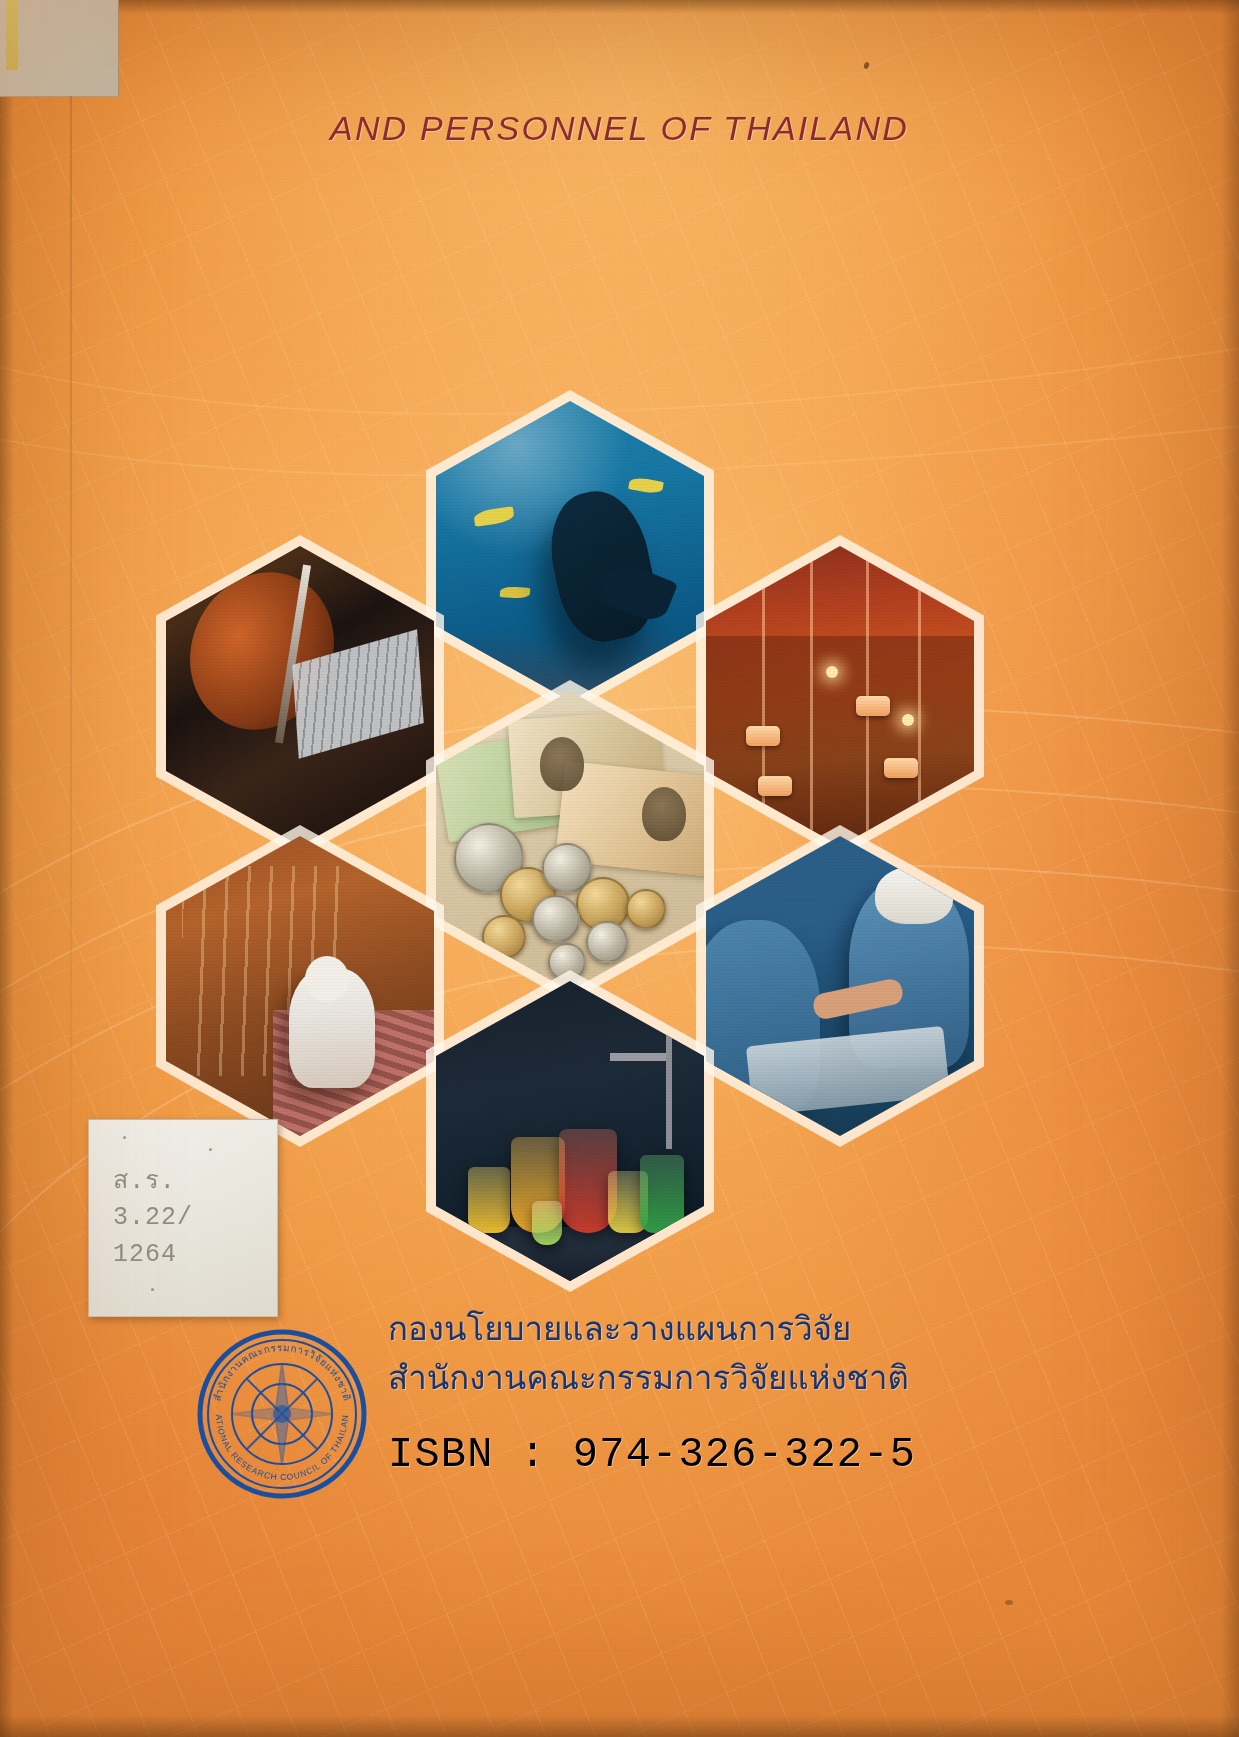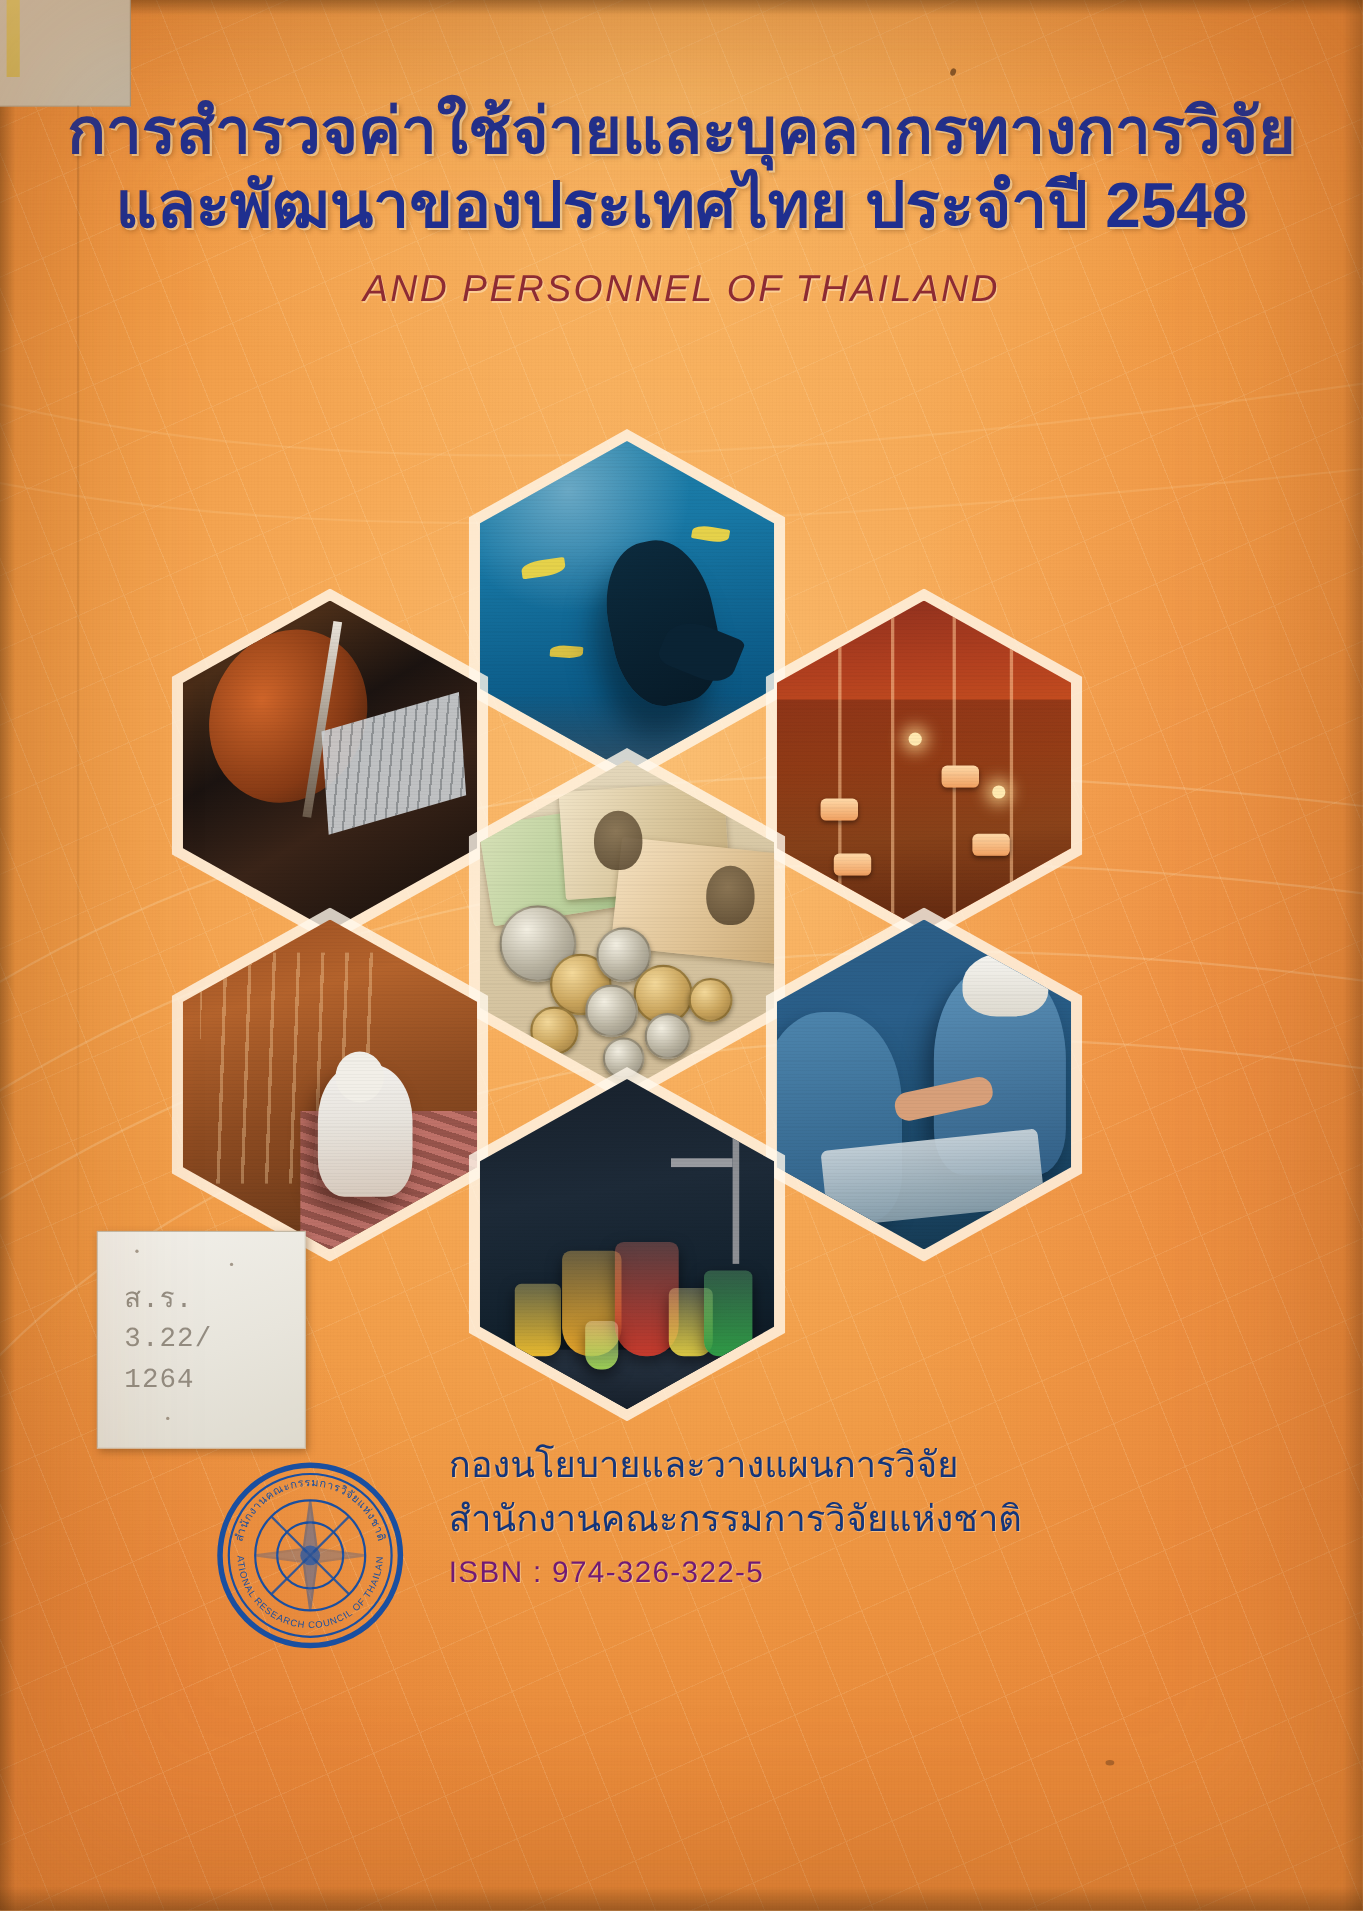--- a/index.html
+++ b/index.html
@@ -466,40 +466,41 @@
     left: 196px;
     top: 1328px;
     width: 172px;
     height: 172px;
   }
   .seal svg { display: block; }
 
   
   .footer {
     position: absolute;
-    left: 408px;
+    left: 388px;
     top: 1308px;
     color: #123a7a;
     text-shadow: 1px 1px 0 rgba(255,230,190,0.5);
+    font-family: Liberation Mono, monospace;
   }
   .footer .org1 {
     font-size: 33px;
     line-height: 1.48;
     color: #14357a;
   }
   .footer .org2 {
     font-size: 33px;
     line-height: 1.48;
     color: #14357a;
   }
   .footer .isbn {
-    margin-top: 8px;
-    font-size: 27px;
+    margin-top: 25px;
+    font-size: 42px;
     letter-spacing: 1.2px;
-    color: #701a75;
+    color: #000000;
   }
 
   .dot-mark {
     position: absolute;
     left: 864px; top: 62px;
     width: 5px; height: 7px;
     background: rgba(60,35,15,0.6);
     border-radius: 50%;
     transform: rotate(20deg);
   }
@@ -538,24 +539,20 @@
   <div class="edge-strip-top"></div>
   <div class="edge-strip-left"></div>
   <div class="edge-strip-right"></div>
   <div class="edge-strip-bottom"></div>
   <div class="edge-top-left"></div>
   <div class="spine-crease"></div>
   <div class="dot-mark"></div>
   <div class="dot-mark2"></div>
 
   <div class="title-block">
-    <div class="thai-title">
-      <span>การสำรวจค่าใช้จ่ายและบุคลากรทางการวิจัย</span>
-      <span class="line2">และพัฒนาของประเทศไทย ประจำปี 2548</span>
-    </div>
     <div class="eng-title">
       <span class="line2">AND PERSONNEL OF THAILAND</span>
     </div>
   </div>
 
   <div class="hex-cluster">
 
     <div class="hex-outer" style="left:276px; top:0px;">
       <div class="hex-inner-wrap">
         <div class="hex">

